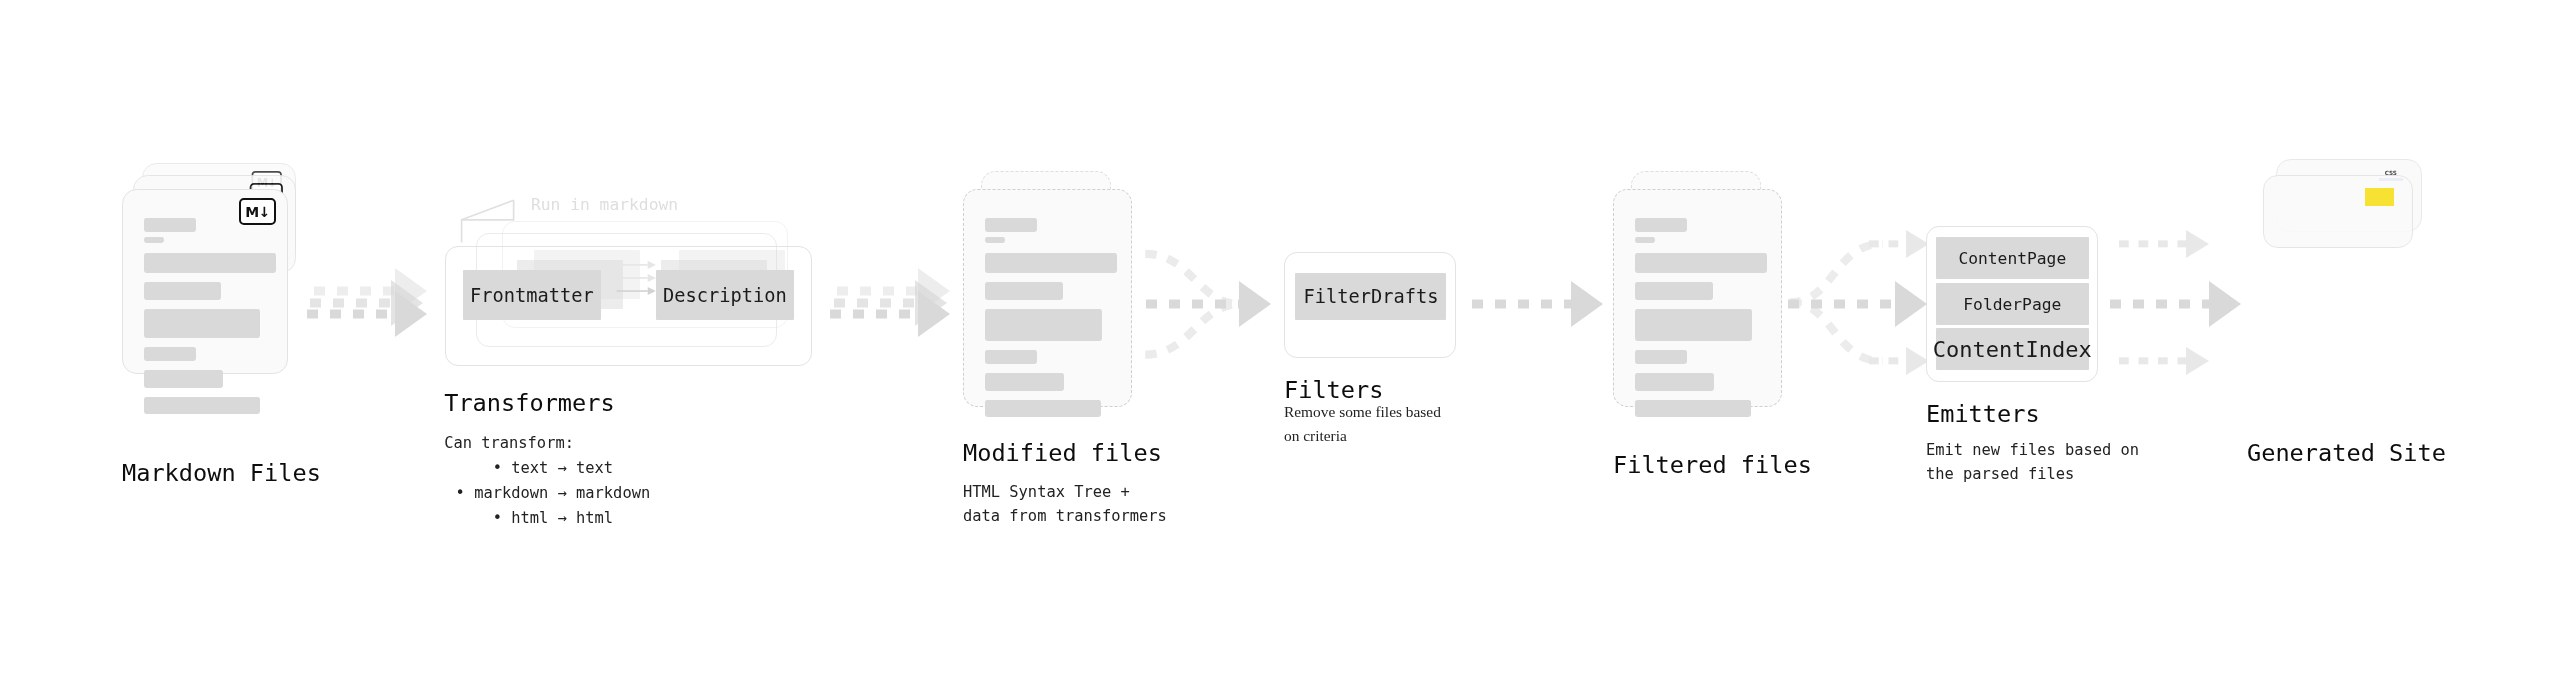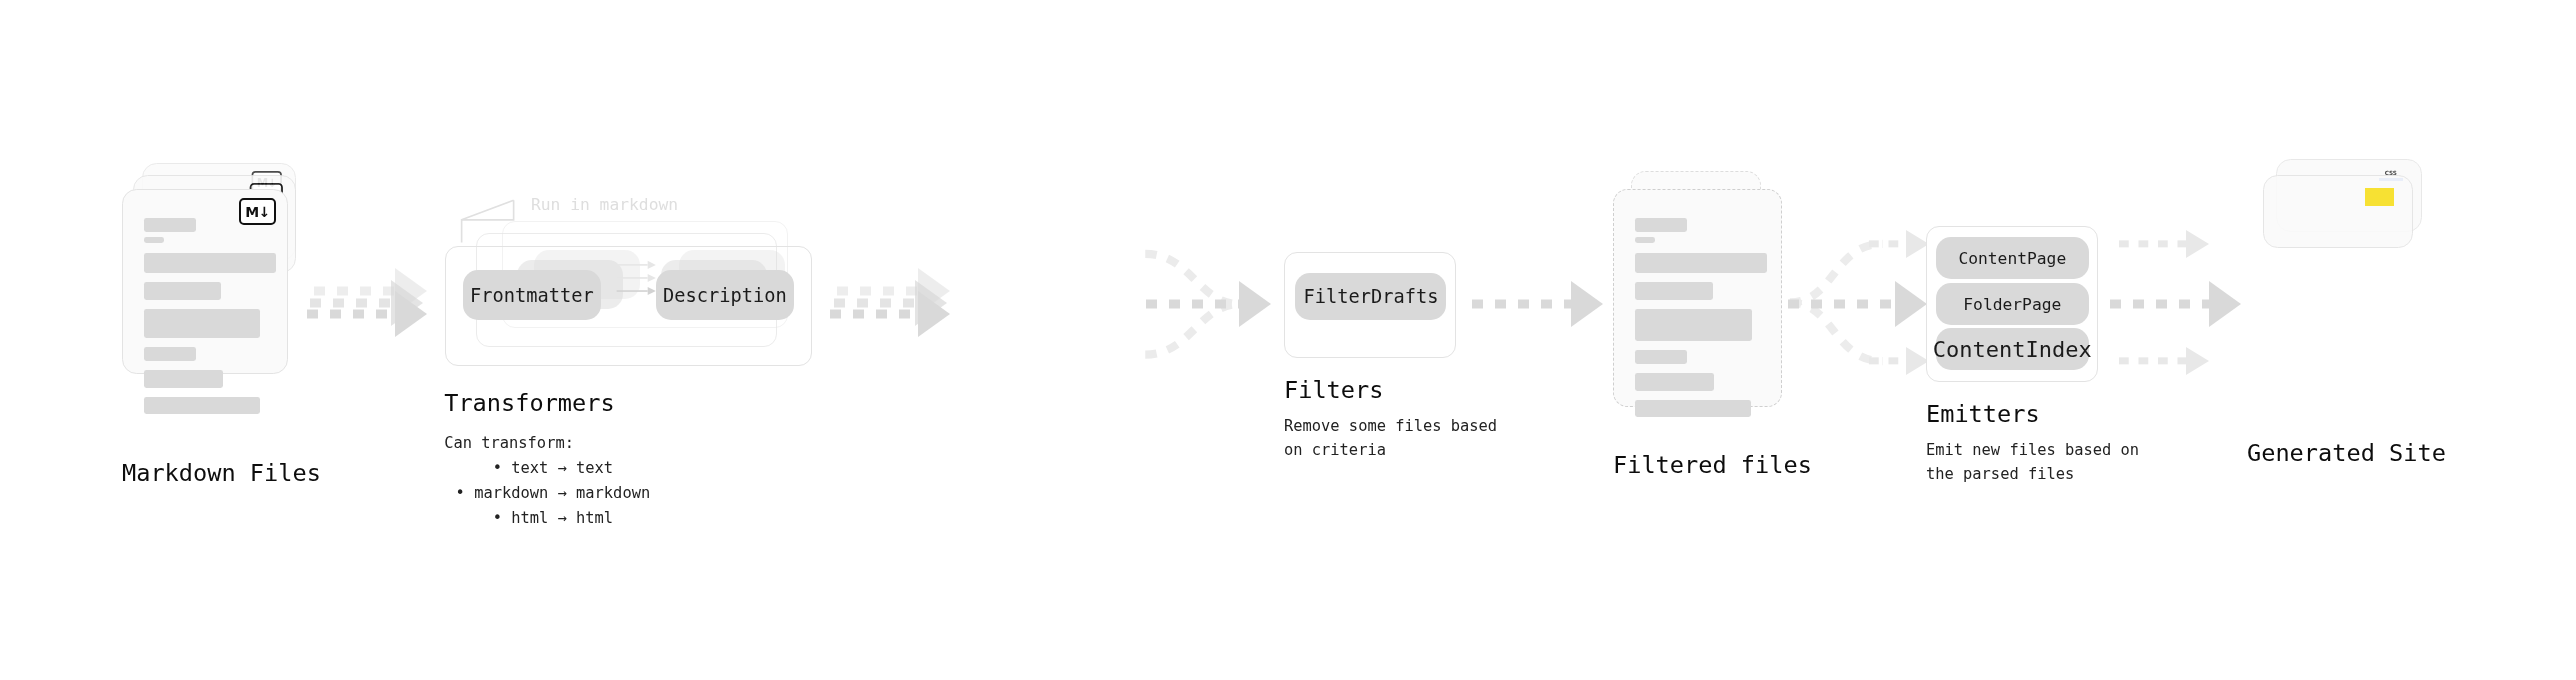--- a/index.html
+++ b/index.html
@@ -76,21 +76,21 @@
   .group{
     position:absolute;
     border:1.6px solid #e3e3e3;
     border-radius:13px;
     background:transparent;
     box-sizing:border-box;
   }
   .chip{
     position:absolute;
     background:#d9d9d9;
-    border-radius:15px;
+    border-radius:1px;
     display:flex;align-items:center;justify-content:center;
     font-size:18.7px;color:#1b1b1b;
     white-space:nowrap;
     box-sizing:border-box;
   }
 
   
   .arrow{position:absolute;}
   .arrow .shaft{
     position:absolute;left:0;top:50%;transform:translateY(-50%);
@@ -230,39 +230,59 @@
     <div class="arrow" style="left:834px;top:280px;width:115px;height:46px;opacity:.7;">
       <div class="shaft" style="width:85px;"></div>
         <div class="head" style="left:81px;"></div>
     </div>
     <div class="arrow" style="left:830px;top:291px;width:122px;height:46px;">
       <div class="shaft" style="width:91px;"></div>
         <div class="head" style="left:88px;"></div>
     </div>
   </div>
 
+  <div class="node" style="left:963px;top:171px;">
+    <div class="doc-stack" style="width:179px;height:268px;">
+      <div class="doc dashed" style="left:18px;top:0px;width:130px;height:65px;opacity:.7;"></div>
+      <div class="doc dashed" style="left:0px;top:18px;width:169px;height:218px;">
+        <div class="doc-lines">
+          <div class="ln" style="width:52px;height:14px;margin-bottom:4.9px;"></div>
+          <div class="ln" style="width:19.5px;height:5.7px;margin-bottom:10.6px;"></div>
+          <div class="ln" style="width:132px;height:19.5px;"></div>
+          <div class="ln" style="width:78px;height:18px;"></div>
+          <div class="ln" style="width:117px;height:32.5px;"></div>
+          <div class="ln" style="width:52px;height:14px;"></div>
+          <div class="ln" style="width:79px;height:18px;"></div>
+          <div class="ln" style="width:116px;height:17px;"></div>
+        </div>
+      </div>
+    </div>
+    <div class="title" style="left:0px;top:268px;">Modified files</div>
+    <div class="desc" style="left:0px;top:310px;">HTML Syntax Tree +
+data from transformers</div>
+  </div>
 
   <div class="node">
     <svg width="130" height="122" style="position:absolute;left:1142px;top:244px;" viewBox="0 0 160 150">
       <path d="M4 12 C60 12 70 74 120 74" fill="none" stroke="#ebebeb" stroke-width="10" stroke-dasharray="14 14"></path>
       <path d="M4 136 C60 136 70 74 120 74" fill="none" stroke="#ebebeb" stroke-width="10" stroke-dasharray="14 14"></path>
     </svg>
     <div class="arrow" style="left:1146px;top:281px;width:130px;height:46px;">
       <div class="shaft" style="width:96px;"></div>
         <div class="head" style="left:93px;"></div>
     </div>
   </div>
 
   <div class="node" style="left:1284px;top:252px;">
     <div class="group" style="left:0;top:0;width:172px;height:106px;background:#fff;"></div>
     <div class="chip" style="left:11.4px;top:21px;width:151px;height:47px;">
       <span>FilterDrafts</span>
     </div>
     <div class="title" style="left:0px;top:124px;">Filters</div>
-    <div class="desc" style="left:0px;top:163px;">Remove some files based
+    <div class="desc" style="left:0px;top:148px;font-family:Liberation Serif, serif;">Remove some files based
 on criteria</div>
   </div>
 
   <div class="node">
     <div class="arrow" style="left:1472px;top:281px;width:138px;height:46px;">
       <div class="shaft" style="width:102px;"></div>
         <div class="head" style="left:99px;"></div>
     </div>
   </div>
 

